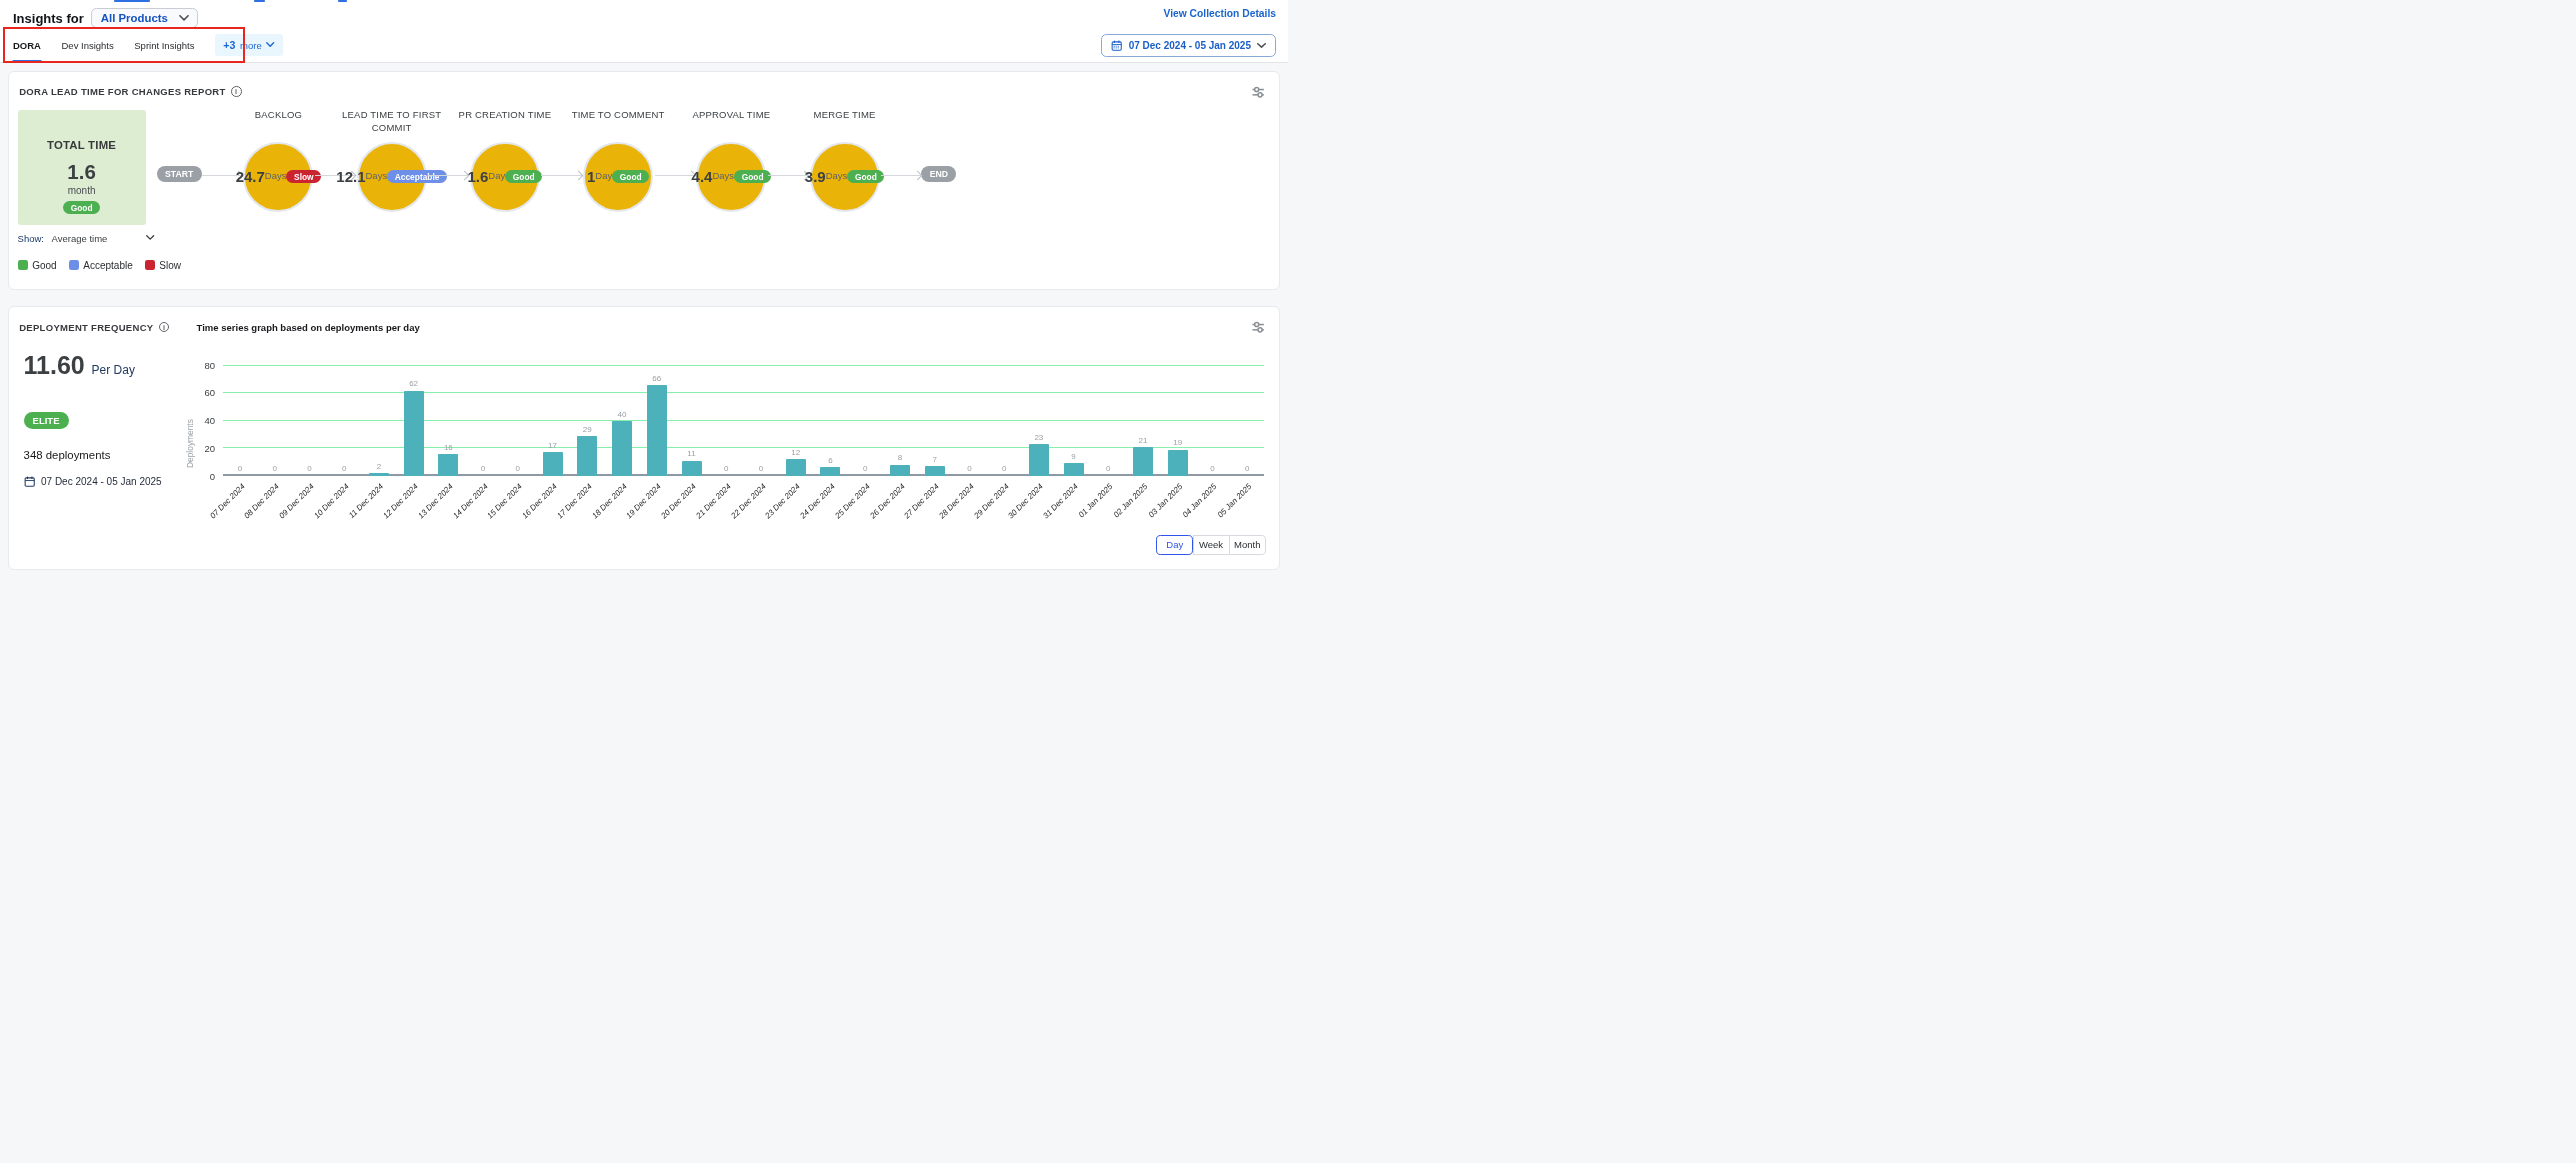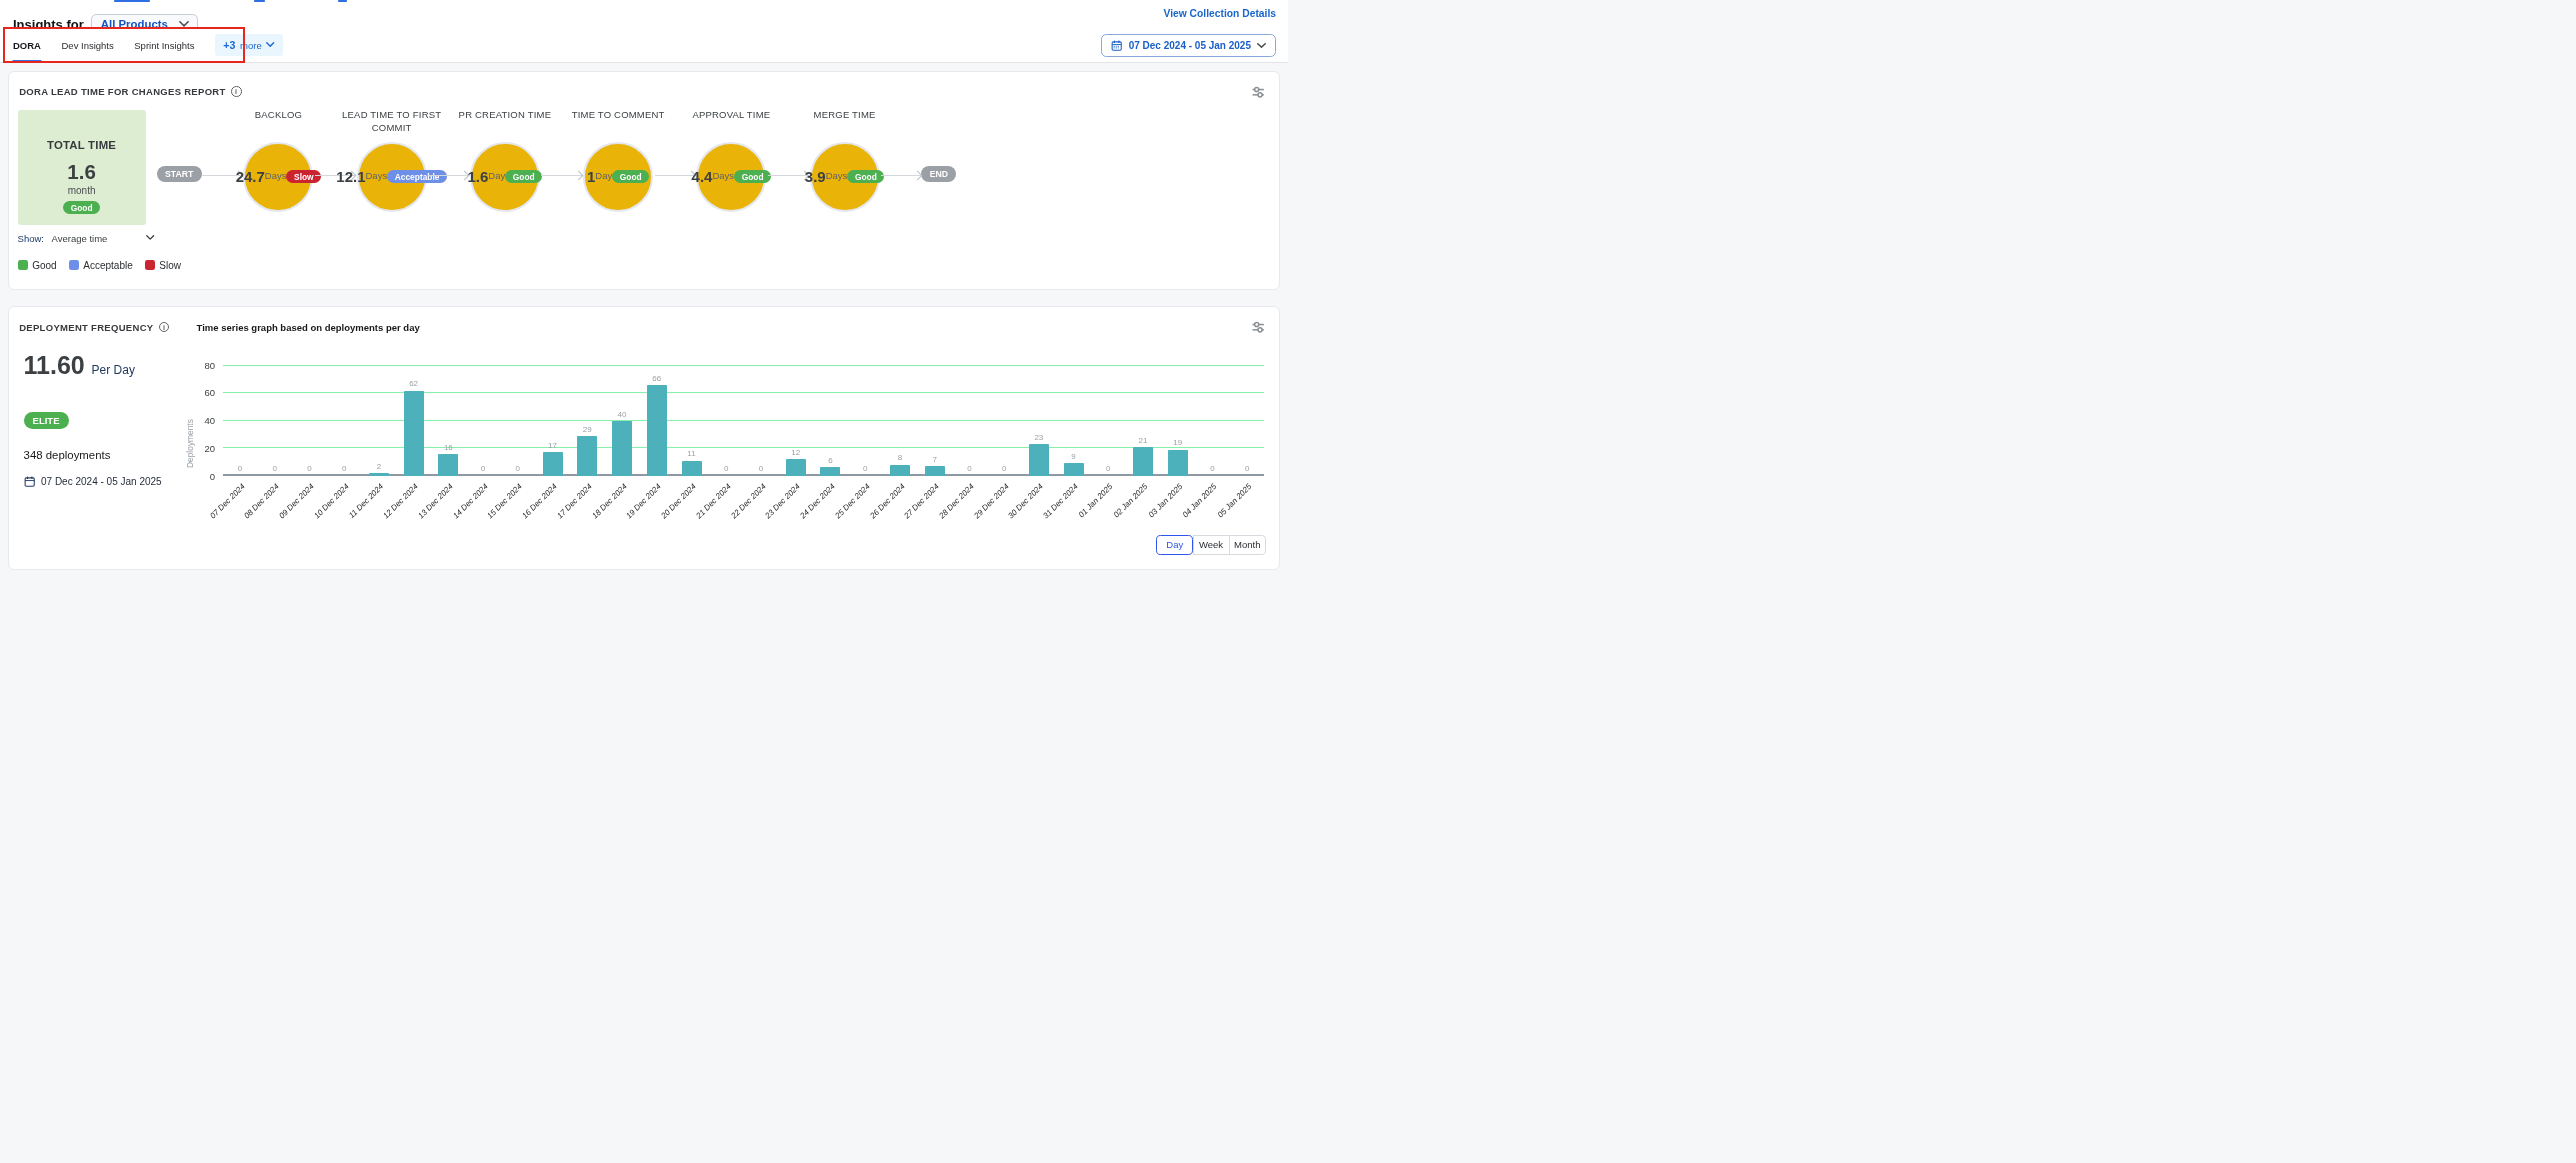--- a/index.html
+++ b/index.html
@@ -3,21 +3,21 @@
 <meta charset="utf-8">
 <style>
   * { margin:0; padding:0; box-sizing:border-box; }
   html,body { background:#f6f7f9; }
   body { font-family:"Liberation Sans","DejaVu Sans",sans-serif; color:#202124; }
   .page { position:relative; width:1288px; height:582px; background:#f6f7f9; overflow:hidden; }
 
   
   .top-header { position:relative; height:28px; background:#fff; }
   .top-sliver span { position:absolute; top:0; background:#2f6fe4; border-radius:0.8px; }
-  .insights-row { position:absolute; left:13px; top:14px; display:flex; align-items:center; gap:7.6px; }
+  .insights-row { position:absolute; left:13px; top:8px; display:flex; align-items:center; gap:7.6px; }
   .insights-title { font-size:13px; font-weight:bold; color:#111418; }
   .product-chip { display:flex; align-items:center; gap:11px; padding:3px 8.4px; border:0.8px solid #c8ccd5; border-radius:5.3px; background:#f9fafd; cursor:pointer; }
   .product-chip .lbl { font-size:11.4px; font-weight:bold; color:#1553c0; }
   .view-details { position:absolute; right:12px; top:7.6px; font-size:10.3px; font-weight:bold; color:#1a66cc; cursor:pointer; }
 
   
   .tab-bar { position:relative; height:35px; background:#fff; border-bottom:0.8px solid #e2e4e8; display:flex; align-items:center; gap:20.5px; padding:0 0 0 13px; }
   .tab { position:relative; font-size:9.5px; color:#2a2d31; cursor:pointer; height:100%; display:flex; align-items:center; }
   .tab.active { font-weight:bold; color:#17191c; }
   .tab.active::after { content:""; position:absolute; left:-1.5px; right:-1.5px; bottom:0; height:2.3px; background:#2f6fe4; border-radius:1.5px 1.5px 0 0; }

